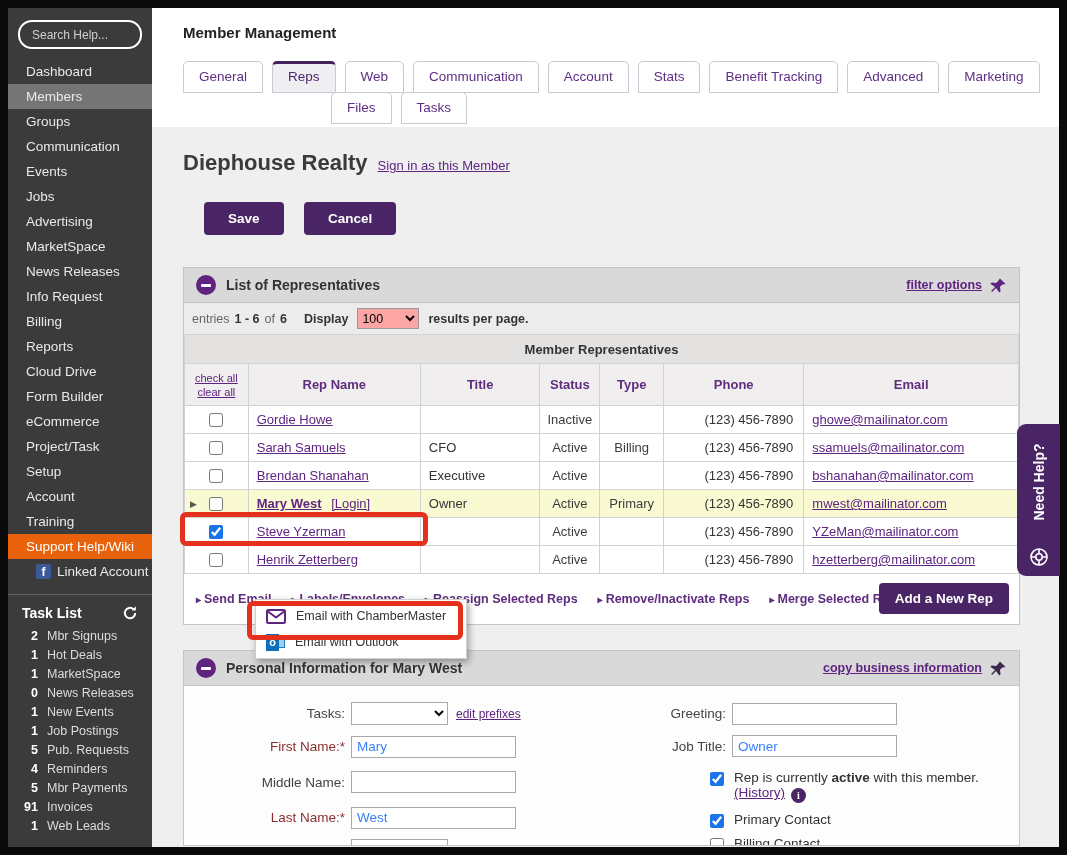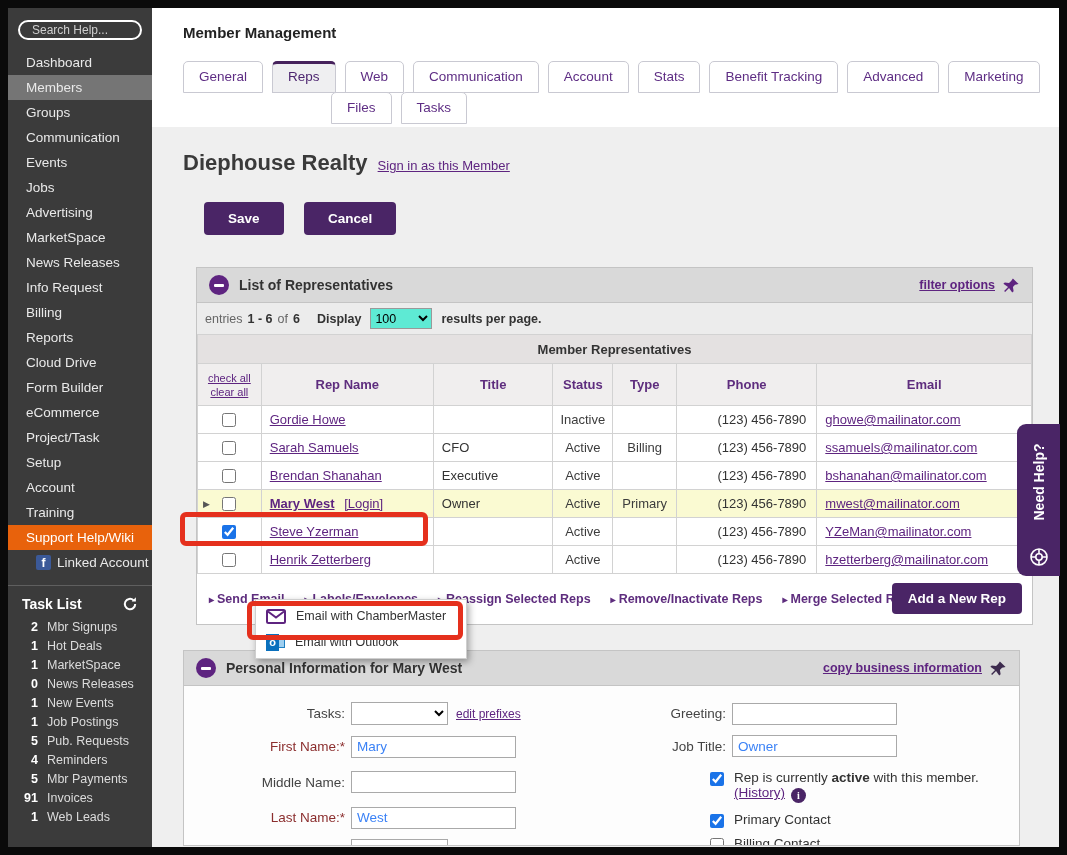--- a/index.html
+++ b/index.html
@@ -2,21 +2,21 @@
 <html><head>
 <meta charset="utf-8">
 <style>
   * { margin:0; padding:0; box-sizing:border-box; }
   html,body { width:1067px; height:855px; }
   body { background:#000; font-family:"Liberation Sans", sans-serif; position:relative; overflow:hidden; }
   #frame { position:absolute; inset:0; background:#0a0a0a; }
 
   
   .sidebar { position:absolute; left:8px; top:8px; width:144px; height:839px; background:#3b3b3b; overflow:hidden; }
-  .search-pill { margin:12px 10px 10px 10px; height:20px; border:2px solid #fff; border-radius:14px; display:flex; align-items:center; padding-left:12px; color:#cfcfcf; font-size:12px; background:transparent; }
+  .search-pill { margin:12px 10px 10px 10px; height:29px; border:2px solid #fff; border-radius:14px; display:flex; align-items:center; padding-left:12px; color:#cfcfcf; font-size:12px; background:transparent; }
   .nav { margin-top:4px; }
   .nav-item { height:25px; line-height:25px; padding-left:18px; color:#e9e9e9; font-size:13.5px; cursor:pointer; white-space:nowrap; }
   .nav-item.active { background:#757575; }
   .nav-item.orange { background:#e8620c; color:#fff; }
   .nav-item.linked { display:flex; align-items:center; gap:6px; padding-left:28px; }
   .fb-icon { width:15px; height:15px; background:#3b5998; color:#fff; font-weight:bold; font-size:12px; display:flex; align-items:flex-end; justify-content:center; border-radius:2px; line-height:13px; }
   .side-divider { border-top:1px solid #5f5f5f; margin:10px 0 0 0; }
   .tasklist-head { display:flex; justify-content:space-between; align-items:center; padding:10px 14px 6px 14px; }
   .tasklist-title { color:#fff; font-weight:bold; font-size:14px; }
   .task-row { display:flex; line-height:19px; font-size:12.5px; }
@@ -43,25 +43,25 @@
   .btn.cancel { position:absolute; left:152px; top:194px; }
 
   
   .section-bar { background:#d9d9d9; border:1px solid #c4c4c4; height:36px; display:flex; align-items:center; padding:0 12px; }
   .minus-circle { width:20px; height:20px; border-radius:50%; background:#5e2480; display:flex; align-items:center; justify-content:center; margin-right:10px; flex:none; }
   .minus-circle::after { content:""; width:10px; height:3px; background:#fff; border-radius:1px; }
   .section-title { font-size:14px; font-weight:bold; color:#333; flex:1; }
   .bar-right { display:flex; align-items:center; gap:8px; font-size:12.5px; font-weight:bold; }
 
   
-  .reps-wrap { position:absolute; left:44px; top:259px; width:837px; }
+  .reps-wrap { position:absolute; left:31px; top:259px; width:837px; }
   .reps-body { border:1px solid #c4c4c4; border-top:none; background:#ececec; }
   .entries-row { height:31px; display:flex; align-items:center; gap:5px; padding:0 8px; font-size:12.5px; color:#666; }
   .entries-row b { color:#333; }
-  .entries-row select { margin:0 4px; width:62px; height:21px; font-size:12.5px; border:1px solid #999; background:#5eead4; }
+  .entries-row select { margin:0 4px; width:62px; height:21px; font-size:12.5px; border:1px solid #999; background:#fca5a5; }
   table.reps { width:100%; border-collapse:collapse; background:#fff; font-size:13px; }
   table.reps td, table.reps th { border:1px solid #d2d2d2; }
   .tbl-caption th { background:#e4e1e1; height:29px; font-size:13px; color:#333; text-align:center; }
   .tbl-head th { background:#f0eeee; height:42px; color:#5e2d7e; font-size:13px; text-align:center; font-weight:bold; }
   .checkall a { display:block; font-size:11px; font-weight:normal; color:#5e2480; text-decoration:underline; line-height:14px; cursor:pointer; }
   td.c-check { width:64px; text-align:center; position:relative; }
   td.c-name { width:173px; padding-left:8px; }
   td.c-title { width:120px; padding-left:8px; color:#333; }
   td.c-status { width:60px; text-align:center; color:#3c3c3c; }
   td.c-type { width:64px; text-align:center; color:#3c3c3c; }

